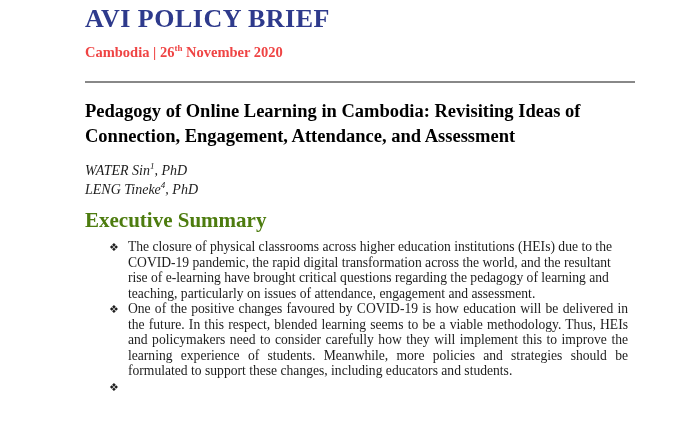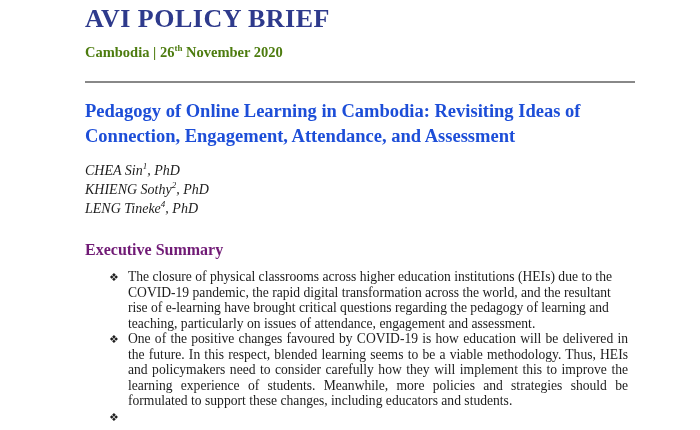--- a/index.html
+++ b/index.html
@@ -27,60 +27,60 @@
     font-weight: bold;
     letter-spacing: 0.5px;
     color: #2e3a8c;
   }
 
   .dateline {
     margin-top: 11px;
     font-size: 14.5px;
     line-height: 16px;
     font-weight: bold;
-    color: #4d7c0f;
+    color: #ef4444;
   }
   .dateline sup {
     font-size: 9px;
     line-height: 0;
   }
 
   .rule {
     border: none;
     border-top: 2px solid #888888;
     margin: 21px 0 0 0;
     width: 550px;
   }
 
   .doc-title {
     margin: 16px 0 0 0;
     font-size: 18.5px;
     line-height: 25px;
     font-weight: bold;
-    color: #1d4ed8;
+    color: #000000;
   }
 
   .authors {
     margin-top: 12px;
     font-style: italic;
     font-size: 14px;
     line-height: 19px;
   }
   .authors sup {
     font-size: 9px;
     line-height: 0;
     font-style: italic;
   }
 
   .section-heading {
-    margin: 22px 0 0 0;
-    font-size: 16px;
+    margin: 11px 0 0 0;
+    font-size: 21px;
     line-height: 20px;
     font-weight: bold;
-    color: #701a75;
+    color: #4d7c0f;
   }
 
   .bullets {
     list-style: none;
     margin: 9px 0 0 0;
     padding: 0;
     font-size: 13.6px;
     line-height: 15.5px;
   }
   .bullets li {
@@ -109,22 +109,21 @@
 
     <div class="dateline">
       <span>Cambodia | 26</span><sup>th</sup><span> November 2020</span>
     </div>
 
     <hr class="rule">
 
     <h2 class="doc-title">Pedagogy of Online Learning in Cambodia: Revisiting Ideas of Connection, Engagement, Attendance, and Assessment</h2>
 
     <div class="authors" id="authors">
-        <div><span>CHEA Sin</span><sup>1</sup><span>, PhD</span></div>
-        <div><span>KHIENG Sothy</span><sup>2</sup><span>, PhD</span></div>
+        <div><span>WATER Sin</span><sup>1</sup><span>, PhD</span></div>
         <div><span>LENG Tineke</span><sup>4</sup><span>, PhD</span></div>
       </div>
 
     <h3 class="section-heading">Executive Summary</h3>
 
     <ul class="bullets" id="bullets">
         <li><span class="marker">❖</span><span>The closure of physical classrooms across higher education institutions (HEIs) due to the COVID-19 pandemic, the rapid digital transformation across the world, and the resultant rise of e-learning have brought critical questions regarding the pedagogy of learning and teaching, particularly on issues of attendance, engagement and assessment.</span></li>
         <li class="justify"><span class="marker">❖</span><span>One of the positive changes favoured by COVID-19 is how education will be delivered in the future. In this respect, blended learning seems to be a viable methodology. Thus, HEIs and policymakers need to consider carefully how they will implement this to improve the learning experience of students. Meanwhile, more policies and strategies should be formulated to support these changes, including educators and students.</span></li>
         <li><span class="marker">❖</span></li>
       </ul>

